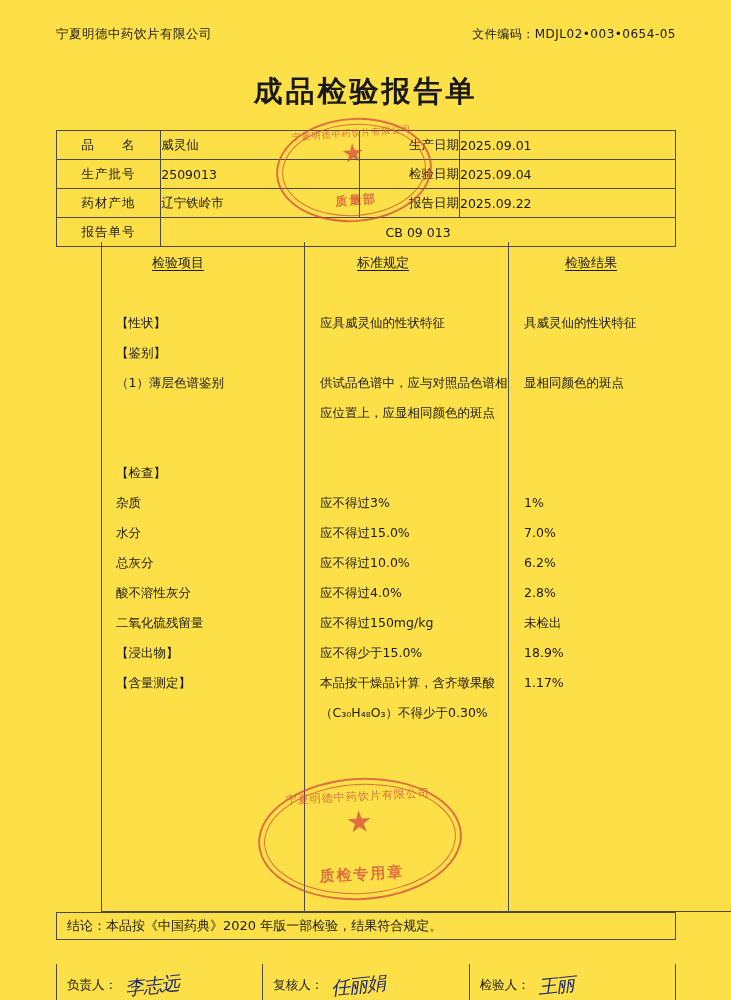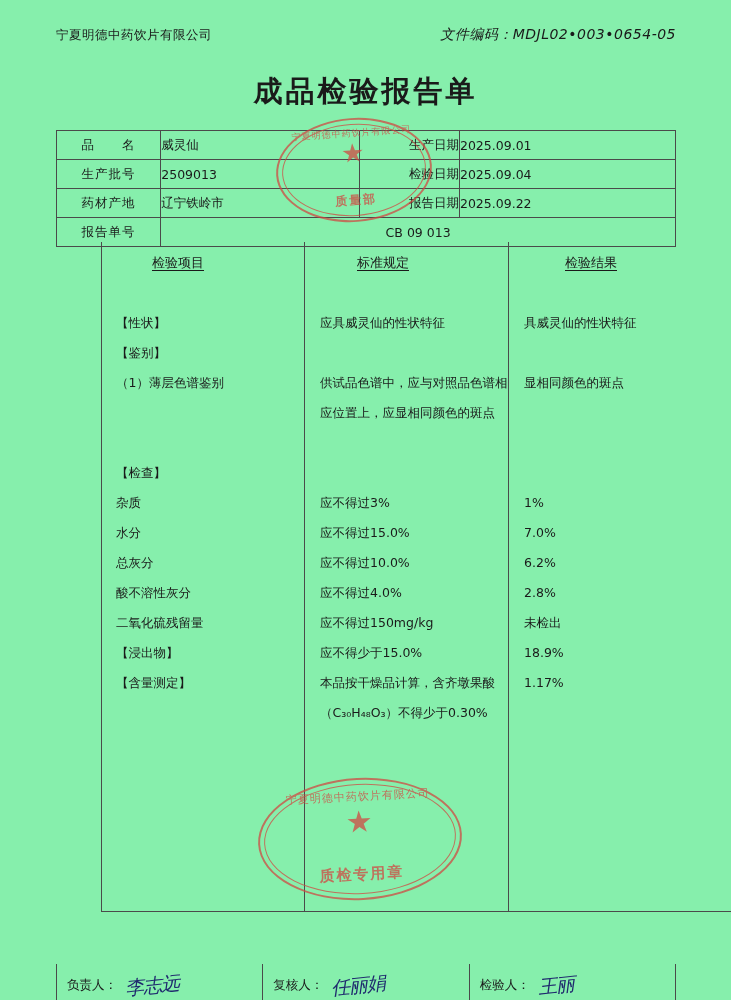--- a/index.html
+++ b/index.html
@@ -13,37 +13,37 @@
     position: relative;
     font-family: "Liberation Serif", serif;
     color: #1a1a1a;
     overflow: hidden;
   }
   .page {
     position: absolute;
     left: 0; top: 0;
     width: 731px;
     height: 1000px;
-    background: #86efac;
+    background: #fde047;
   }
 
   
   .head-row {
     position: absolute;
     left: 56px;
     top: 26px;
     width: 620px;
     display: flex;
     justify-content: space-between;
     align-items: baseline;
     font-size: 13px;
     letter-spacing: .5px;
   }
   .head-left { font-family: "DejaVu Sans", sans-serif; font-size: 12.5px; }
-  .head-right { font-family: "DejaVu Sans", sans-serif; font-size: 14px; font-style: italic; }
+  .head-right { font-family: "DejaVu Sans", sans-serif; font-size: 12px; }
 
   .doc-title {
     position: absolute;
     left: 0; top: 72px;
     width: 731px;
     text-align: center;
     font-size: 29px;
     font-weight: 700;
     letter-spacing: 3px;
     font-family: "DejaVu Sans", sans-serif;
@@ -327,20 +327,21 @@
       <div class="row-item">7.0%</div>
       <div class="row-item">6.2%</div>
       <div class="row-item">2.8%</div>
       <div class="row-item">未检出</div>
       <div class="row-item">18.9%</div>
       <div class="row-item">1.17%</div>
       <div class="row-item"></div>
     </div>
   </div>
 
+  <div class="concl">结论：本品按《中国药典》2020 年版一部检验，结果符合规定。</div>
 
   <div class="sign">
     <div class="sign-cell">
       <span>负责人：</span>
       <span class="sig-ink">李志远</span>
     </div>
     <div class="sign-cell">
       <span>复核人：</span>
       <span class="sig-ink">任丽娟</span>
     </div>

